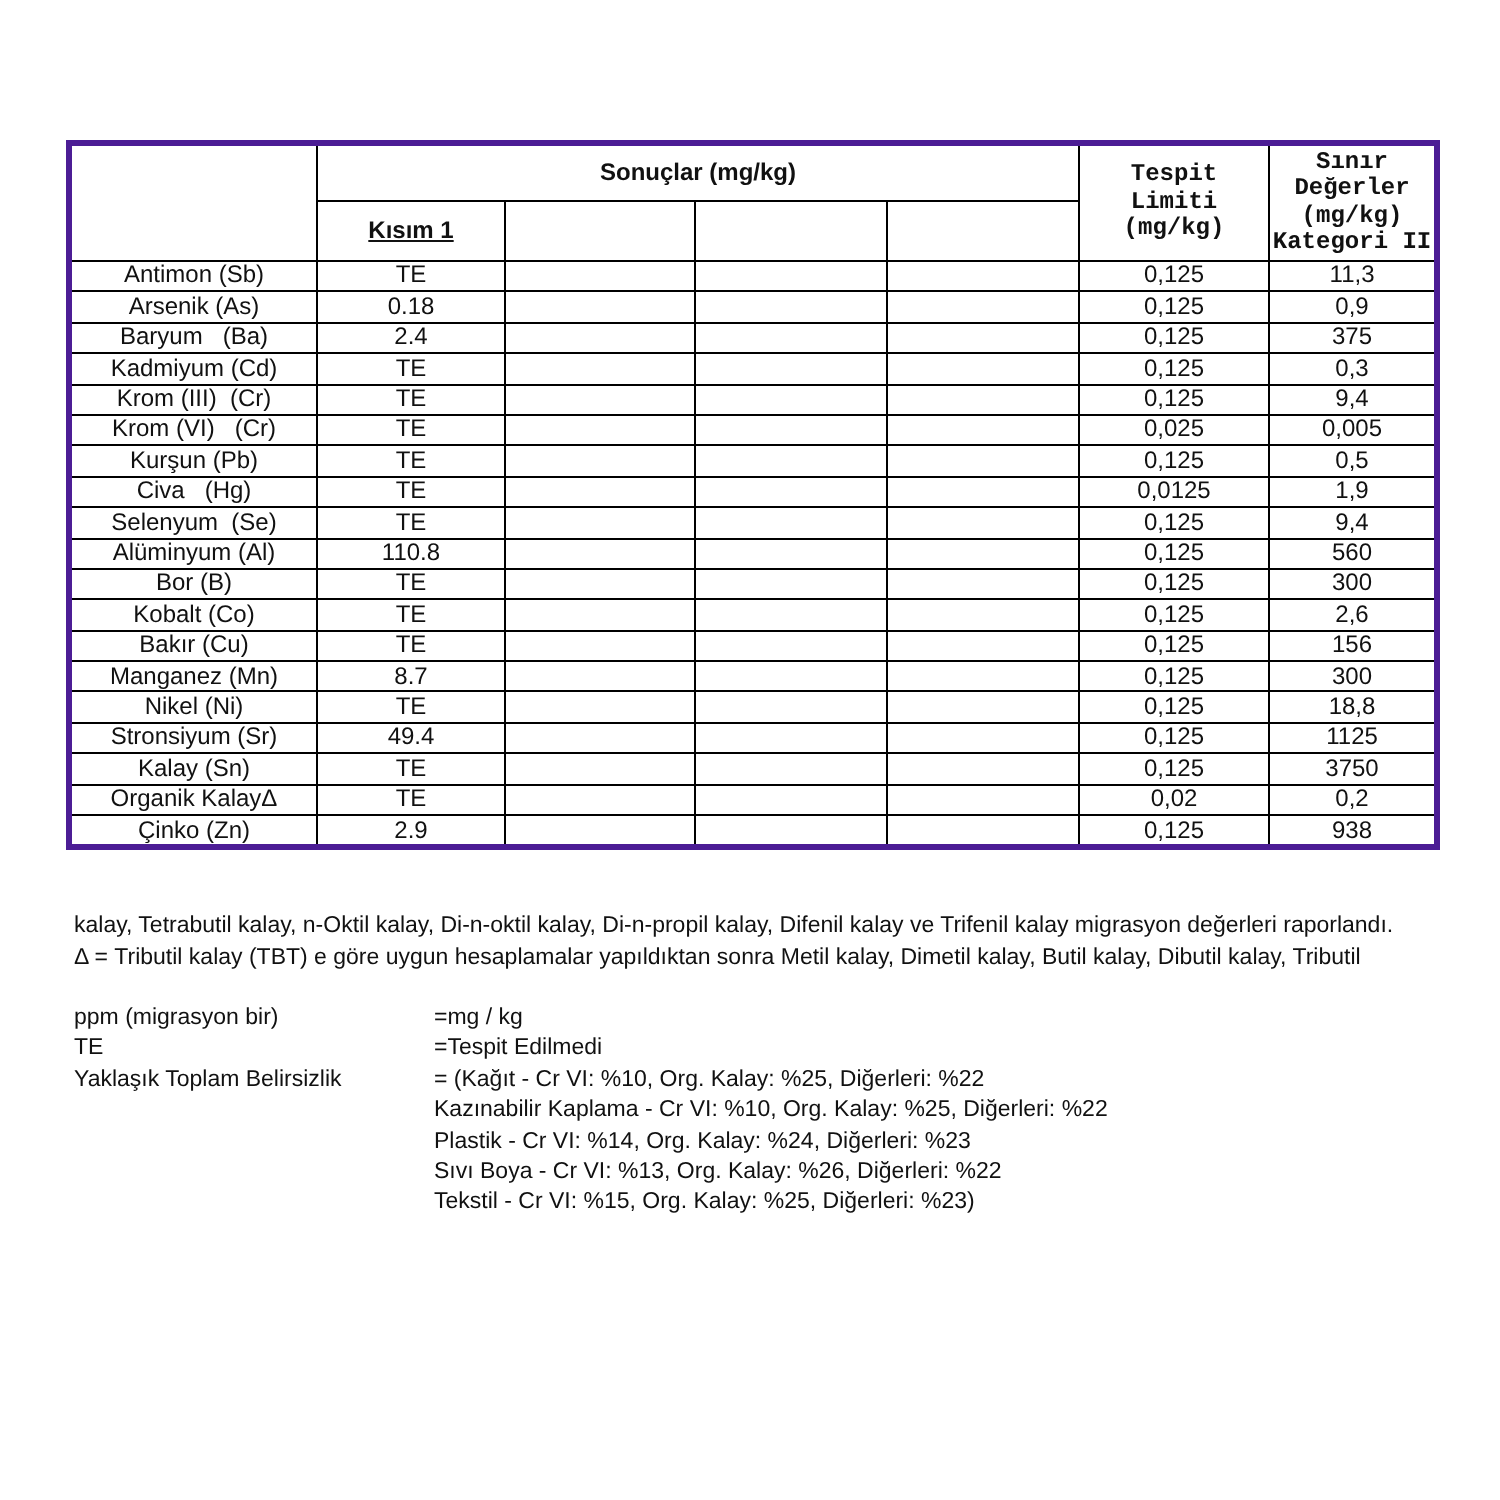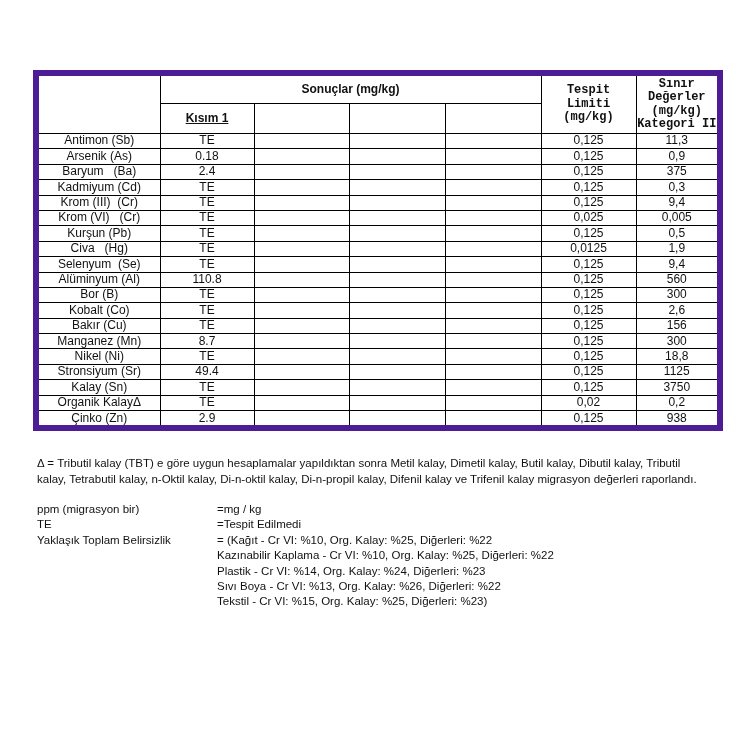--- a/index.html
+++ b/index.html
@@ -13,21 +13,21 @@
     overflow: hidden;
   }
 
   table.results {
     position: absolute;
     left: 33px;
     top: 70px;
     width: 684px;
     border-collapse: collapse;
     table-layout: fixed;
-    border: 6px solid #4c1d95;
+    border: 3px solid #4c1d95;
   }
   table.results td {
     border: 1.6px solid #000000;
     padding: 0;
     text-align: center;
     vertical-align: middle;
     font-size: 12px;
     line-height: 1.12;
     overflow: hidden;
   }
@@ -265,22 +265,22 @@
           <td></td>
           <td></td>
           <td></td>
           <td>0,125</td>
           <td>938</td>
         </tr>
       </tbody>
   </table>
 
   <div class="footnote">
+      <div class="fn-line">kalay, Tetrabutil kalay, n-Oktil kalay, Di-n-oktil kalay, Di-n-propil kalay, Difenil kalay ve Trifenil kalay migrasyon değerleri raporlandı.</div>
       <div class="fn-line">Δ = Tributil kalay (TBT) e göre uygun hesaplamalar yapıldıktan sonra Metil kalay, Dimetil kalay, Butil kalay, Dibutil kalay, Tributil</div>
-      <div class="fn-line">kalay, Tetrabutil kalay, n-Oktil kalay, Di-n-oktil kalay, Di-n-propil kalay, Difenil kalay ve Trifenil kalay migrasyon değerleri raporlandı.</div>
     </div>
 
   <div class="definitions">
       <div class="def-row"><span class="def-label">ppm (migrasyon bir)</span><span class="def-value">=mg / kg</span></div>
       <div class="def-row"><span class="def-label">TE</span><span class="def-value">=Tespit Edilmedi</span></div>
       <div class="def-row"><span class="def-label">Yaklaşık Toplam Belirsizlik</span><span class="def-value">= (Kağıt - Cr VI: %10, Org. Kalay: %25, Diğerleri: %22</span></div>
       <div class="def-row"><span class="def-label"></span><span class="def-value">Kazınabilir Kaplama - Cr VI: %10, Org. Kalay: %25, Diğerleri: %22</span></div>
       <div class="def-row"><span class="def-label"></span><span class="def-value">Plastik - Cr VI: %14, Org. Kalay: %24, Diğerleri: %23</span></div>
       <div class="def-row"><span class="def-label"></span><span class="def-value">Sıvı Boya - Cr VI: %13, Org. Kalay: %26, Diğerleri: %22</span></div>
       <div class="def-row"><span class="def-label"></span><span class="def-value">Tekstil - Cr VI: %15, Org. Kalay: %25, Diğerleri: %23)</span></div>

